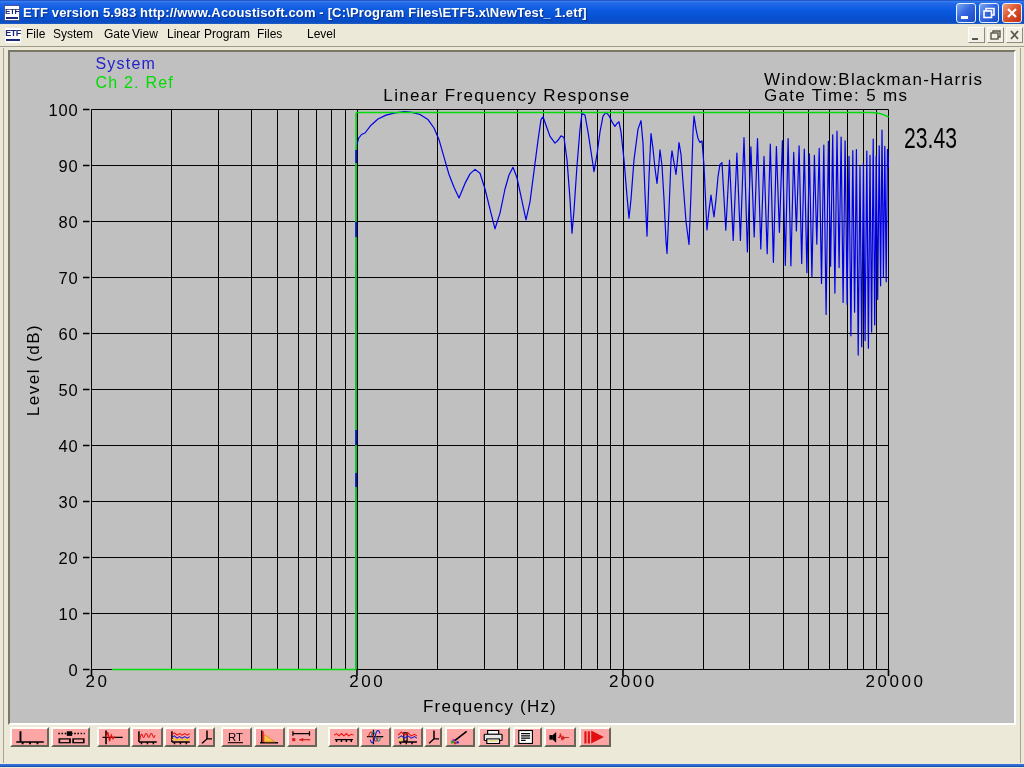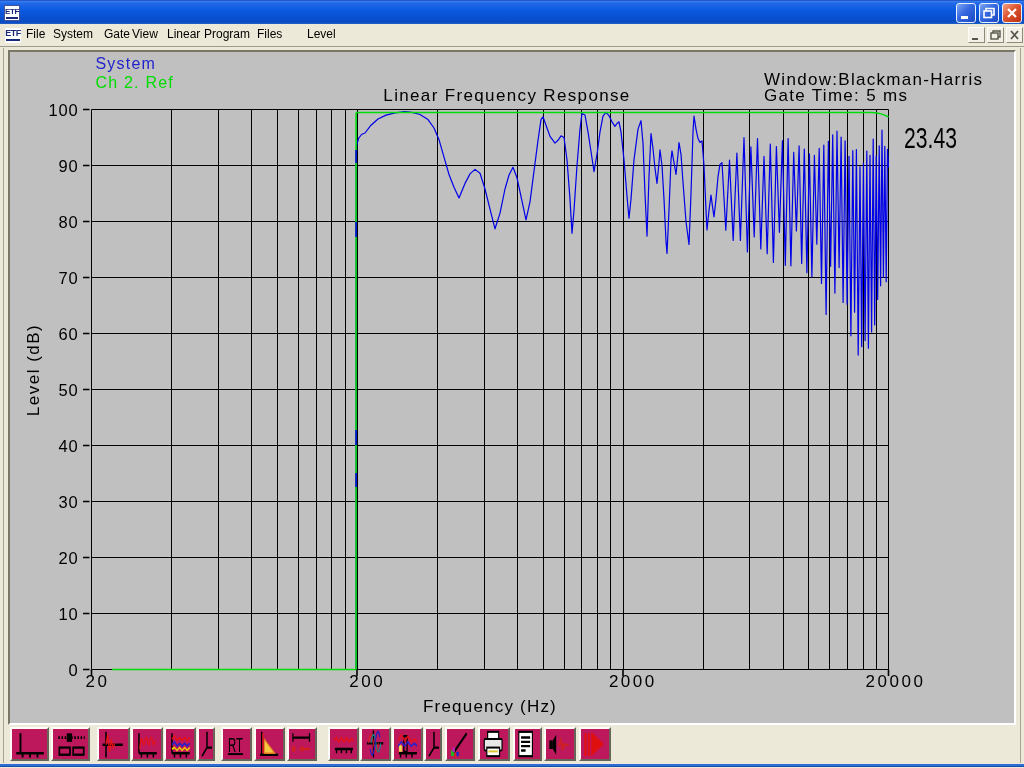--- a/index.html
+++ b/index.html
@@ -18,28 +18,29 @@
 #m-icon{position:absolute;left:5px;top:4px;width:16px;height:15px;background:#fff;
 font-weight:bold;font-size:9px;color:#1b2a78;text-align:center;line-height:11px;letter-spacing:-0.5px}
 #m-icon i{display:block;height:2px;background:#1b2a78;margin:0 1px}
 .mi{position:absolute;top:3px;font-size:12px;color:#000}
 .mdib{position:absolute;top:3px;width:17px;height:16px;background:#f2f0e6;border:1px solid;
 border-color:#fffef8 #8e8b7c #8e8b7c #fffef8}
 #client{position:absolute;left:8px;top:50px;width:1008px;height:675px;background:#c0c0c0;
 border:2px solid;border-color:#7a7767 #ffffff #ffffff #7a7767}
 #chart{position:absolute;left:0;top:0}
 #toolbar{position:absolute;left:0;top:725px;width:1024px;height:38px;background:#ece9d8}
-.tb{position:absolute;top:2px;height:34px;background:#be185d;border:2px solid;
+.tb{position:absolute;top:2px;height:20px;background:#fca5a5;border:2px solid;
 border-color:#fdfcf7 #67645a #67645a #fdfcf7}
 .tb svg{position:absolute;left:0;top:0;width:100%;height:100%}
 #bluestrip{position:absolute;left:0;top:764px;width:1024px;height:3px;background:#2e6cd8;border-bottom:1px solid #1d4fa8}
 .eline{position:absolute;background:#a8a494}
 </style></head><body>
 <div id="titlebar">
  <div id="tb-icon">ETF<i></i></div>
+ <div id="tb-text">ETF version 5.983 http://www.Acoustisoft.com - [C:\Program Files\ETF5.x\NewTest_ 1.etf]</div>
  <div class="wbtn" id="w-min">
       <svg width="18" height="18">
         <path d="M4,13.5H11" stroke="#fff" stroke-width="3"></path>
       </svg>
     </div>
  <div class="wbtn" id="w-max">
       <svg width="18" height="18">
         <path d="M6,7V4.5H14V11H11.5" fill="none" stroke="#fff" stroke-width="1.6"></path>
         <rect x="4" y="7" width="7.5" height="6.5" fill="none" stroke="#fff" stroke-width="1.6"></rect>
       </svg>

